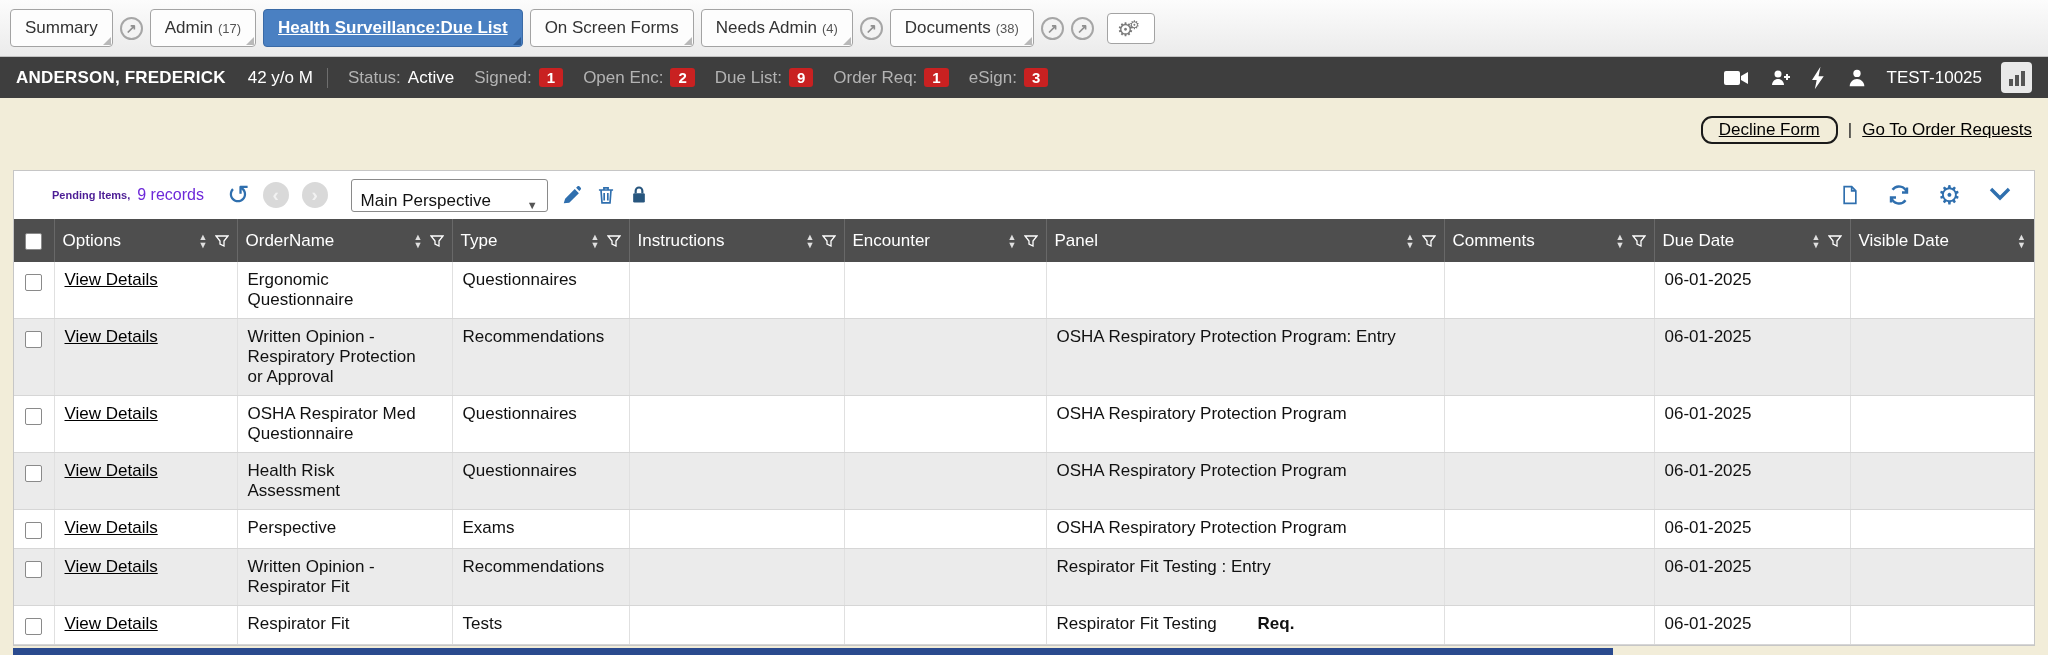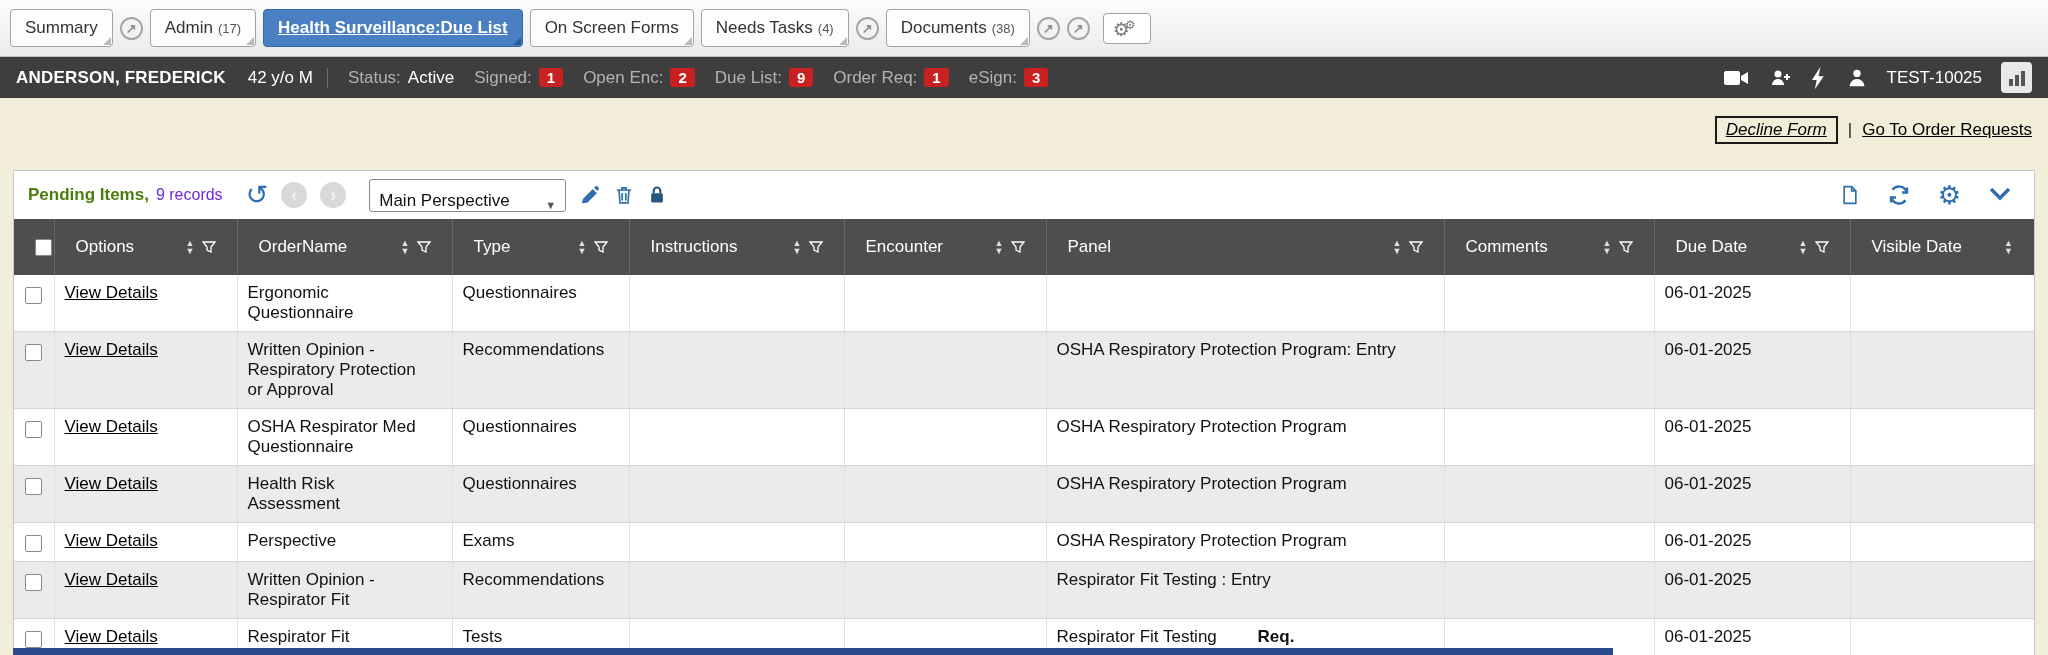--- a/index.html
+++ b/index.html
@@ -124,41 +124,40 @@
     justify-content: flex-end;
     align-items: center;
     gap: 10px;
     padding: 18px 16px 0 0;
     font-size: 17px;
     height: 46px;
   }
   .links-row a { color: #000; text-decoration: underline; cursor: pointer; }
   .decline-box {
     border: 2px solid #1a1a1a;
-    border-radius: 0;
-    padding: 2px 9px;
-    font-style: italic;
+    border-radius: 11px;
+    padding: 2px 16px;
   }
   .link-sep { color: #222; }
 
   
   .grid-panel {
     margin: 26px 13px 0 13px;
     background: #fff;
     border: 1px solid #c6c6c6;
   }
   .grid-toolbar {
     height: 48px;
     display: flex;
     align-items: center;
     padding: 0 14px;
     gap: 13px;
     background: #fff;
   }
-  .gt-title { font-size: 17px; font-weight: bold; color: #4d7c0f; }
+  .gt-title { font-size: 11px; font-weight: bold; color: #4c1d95; margin-left: 24px; }
   .gt-count { font-size: 16px; color: #6d28d9; margin-left: -6px; }
   .icon-undo { color: #2f6fae; font-size: 27px; line-height: 1; cursor: pointer; margin-left: 10px; }
   .nav-circle {
     width: 26px; height: 26px;
     border-radius: 50%;
     background: #d9d9d9;
     color: #f2f2f2;
     display: flex; align-items: center; justify-content: center;
     font-size: 19px; font-weight: bold;
     cursor: default;
@@ -191,22 +190,22 @@
     width: 100%;
     border-collapse: collapse;
     table-layout: fixed;
     font-size: 17px;
   }
   thead th {
     background: #4e4e4e;
     color: #fff;
     font-weight: normal;
     text-align: left;
-    height: 56px;
-    padding: 0 21px;
+    height: 43px;
+    padding: 0 8px;
     border-left: 1px solid #686868;
   }
   thead th:first-child { border-left: none; }
   .th-inner { display: flex; align-items: center; gap: 6px; }
   .th-controls { margin-left: auto; display: flex; align-items: center; gap: 7px; }
   .sort {
     display: flex; flex-direction: column;
     font-size: 9px; line-height: 8px;
     color: #e0e0e0;
     cursor: pointer;
@@ -265,21 +264,21 @@
   <div class="tab active">
     <span>Health Surveillance:Due List</span>
   </div>
 
 
   <div class="tab">
     <span>On Screen Forms</span>
   </div>
 
   <div class="tab">
-    <span>Needs Tasks</span>
+    <span>Needs Admin</span>
     <span class="count">(4)</span>
   </div>
   <span class="ext-circle">
       <span>↗</span>
     </span>
 
   <div class="tab">
     <span>Documents</span>
     <span class="count">(38)</span>
   </div>

